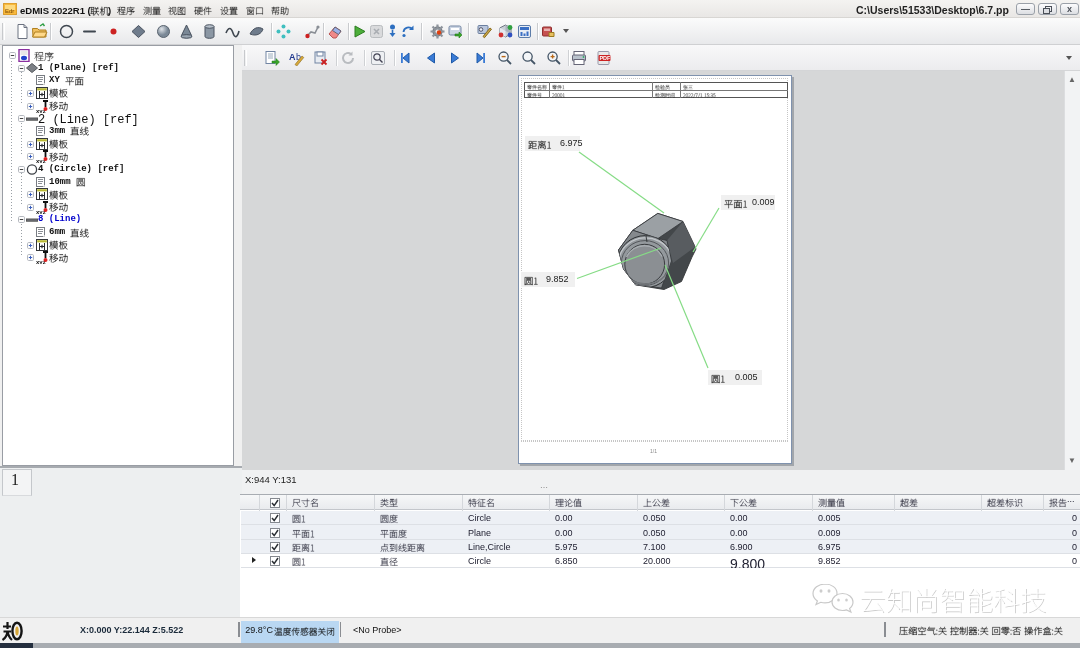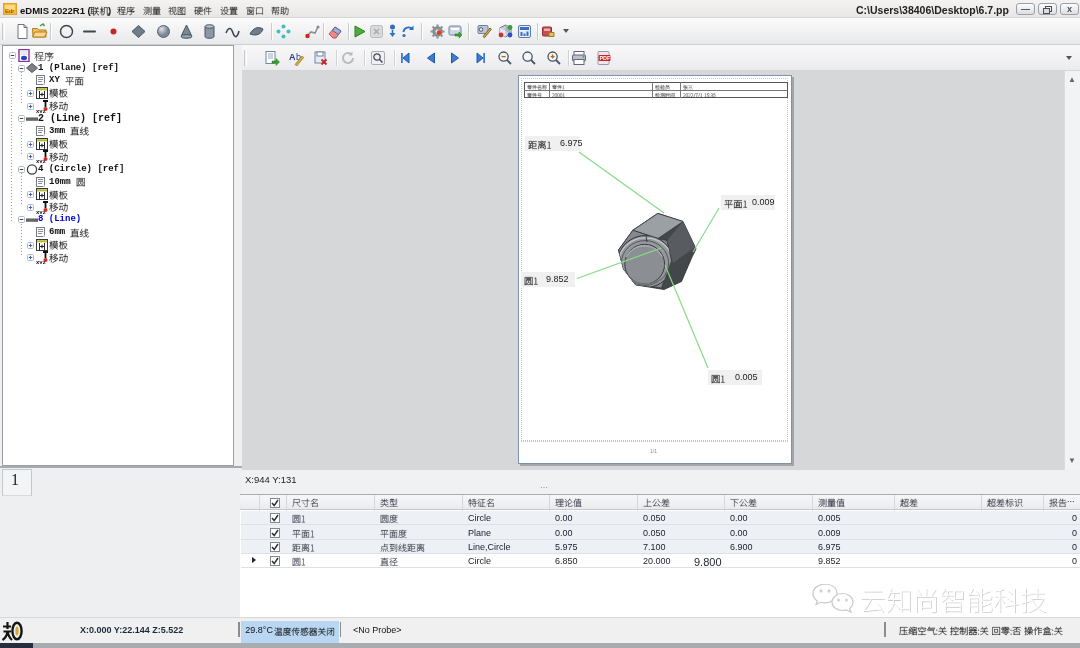--- a/index.html
+++ b/index.html
@@ -57,21 +57,21 @@
             <use href="#g12" x="0"></use>
             <use href="#g13" x="1000"></use>
           </g>
         </svg></div>
       <div style="position:absolute;left:271.19999999999993px;top:4.5px;line-height:0"><svg width="18.0" height="12.2" style="overflow:visible;">
           <g transform="translate(0,9.18) scale(0.009000,-0.009000)" fill="#111" stroke="#111" stroke-width="22">
             <use href="#g14" x="0"></use>
             <use href="#g15" x="1000"></use>
           </g>
         </svg></div>
-      <div class="abs lat" style="left:856px;top:4px;font-size:10.5px;font-weight:bold;color:#222">C:\Users\38406\Desktop\6.7.pp</div>
+      <div class="abs lat" style="left:856px;top:4px;font-size:10.5px;font-weight:bold;color:#222">C:\Users\51533\Desktop\6.7.pp</div>
       <div class="abs" style="left:1016px;top:3px;width:19px;height:12px;background:linear-gradient(#fcfcfd,#dcdee2);border:1px solid #9aa0a8;border-radius:3px;text-align:center;line-height:10px;font-size:9px;color:#4a4f57;font-weight:bold">—</div>
       <div class="abs" style="left:1038px;top:3px;width:19px;height:12px;background:linear-gradient(#fcfcfd,#dcdee2);border:1px solid #9aa0a8;border-radius:3px;text-align:center;line-height:10px;font-size:9px;color:#4a4f57;font-weight:bold"><svg width="9" height="8" style="margin-top:2px">
           <rect x="2.5" y="0.5" width="6" height="5" fill="none" stroke="#4a4f57"></rect>
           <rect x="0.5" y="2.5" width="6" height="5" fill="#dcdee2" stroke="#4a4f57"></rect>
         </svg></div>
       <div class="abs" style="left:1060px;top:3px;width:19px;height:12px;background:linear-gradient(#fcfcfd,#dcdee2);border:1px solid #9aa0a8;border-radius:3px;text-align:center;line-height:10px;font-size:9px;color:#4a4f57;font-weight:bold">x</div>
     </div>
     <div class="abs" style="left:0;top:18px;width:1080px;height:27px;background:linear-gradient(#fbfbfb,#e8e9eb);border-bottom:1px solid #cfd0d2">
       <div class="abs" style="left:2px;top:5px;width:3px;height:17px;border-left:1px solid #c7c9cc;border-right:1px solid #fff"></div>
       <div class="abs" style="left:50px;top:5px;width:1px;height:17px;background:#c9cbce;box-shadow:1px 0 0 #fff"></div>
@@ -288,21 +288,21 @@
           <use href="#g21" x="1000"></use>
         </g>
       </svg></div>
     <svg class="abs" style="left:18px;top:115.25000000000001px" width="7" height="7">
       <rect x="0.5" y="0.5" width="6" height="6" rx="1.2" fill="#fdfdfd" stroke="#b4b8bf"></rect>
       <path d="M1.8 3.5h3.4" stroke="#444" stroke-width="1"></path>
     </svg>
     <div class="abs" style="left:26px;top:113.75000000000001px;line-height:0"><svg width="12" height="10">
         <rect x="0.5" y="4" width="11" height="2.2" fill="#6f737a" stroke="#555"></rect>
       </svg></div>
-    <div class="abs mono" style="left:38px;top:113.25000000000001px;font-size:10px;font-weight:bold;color:#111;white-space:pre">2 (Line) [ref]</div>
+    <div class="abs mono" style="left:38px;top:113.25000000000001px;font-size:12px;font-weight:normal;color:#111;white-space:pre">2 (Line) [ref]</div>
     <div class="abs" style="left:35px;top:124.90000000000002px;line-height:0"><svg width="11" height="12" shape-rendering="crispEdges">
         <rect x="1.5" y="1.5" width="8" height="9" fill="#fff" stroke="#787c82"></rect>
         <g stroke="#8a8e94">
           <line x1="3" y1="3.5" x2="8" y2="3.5"></line>
           <line x1="3" y1="5.5" x2="8" y2="5.5"></line>
           <line x1="3" y1="7.5" x2="6.5" y2="7.5"></line>
         </g>
         <path d="M7.5 10.5l2.5-2v2z" fill="#cacaca"></path>
       </svg></div>
     <div class="abs mono" style="left:49px;top:125.90000000000002px;font-size:9px;font-weight:bold;color:#111">3mm</div>
@@ -864,21 +864,21 @@
       </svg></div>
     <div class="abs" style="left:380px;top:556.0999999999999px;line-height:0"><svg width="18.0" height="12.2" style="overflow:visible;">
         <g transform="translate(0,9.18) scale(0.009000,-0.009000)" fill="#223" stroke="#223" stroke-width="22">
           <use href="#g22" x="0"></use>
           <use href="#g67" x="1000"></use>
         </g>
       </svg></div>
     <div class="abs lat" style="left:468px;top:556.0999999999999px;font-size:9px;color:#223">Circle</div>
     <div class="abs lat" style="left:555px;top:556.0999999999999px;font-size:9px;color:#223">6.850</div>
     <div class="abs lat" style="left:643px;top:556.0999999999999px;font-size:9px;color:#223">20.000</div>
-    <div class="abs lat" style="left:694px;top:556.0999999999999px;font-size:11px;color:#223">9.800</div>
+    <div class="abs lat" style="left:730px;top:556.0999999999999px;font-size:14px;color:#223">9.800</div>
     <div class="abs lat" style="left:818px;top:556.0999999999999px;font-size:9px;color:#223">9.852</div>
     <div class="abs lat" style="left:1049px;top:556.0999999999999px;width:28px;text-align:right;font-size:9px;color:#223">0</div>
     <svg class="abs" style="left:269.5px;top:498px" width="10" height="10">
       <rect x="0.5" y="0.5" width="9" height="9" fill="#fff" stroke="#84888e"></rect>
       <path d="M2 5l2.2 2.6L8 2" fill="none" stroke="#2a2e33" stroke-width="1.5"></path>
     </svg>
     <div class="abs" style="left:240px;top:568px;width:840px;height:49px;background:#fff"></div>
     <div class="abs" style="left:860px;top:584px;line-height:0"><svg width="187.6" height="36.2" style="overflow:visible;">
         <g transform="translate(0,27.34) scale(0.026800,-0.026800)" fill="#c9c9c9">
           <use href="#g68" x="0"></use>

